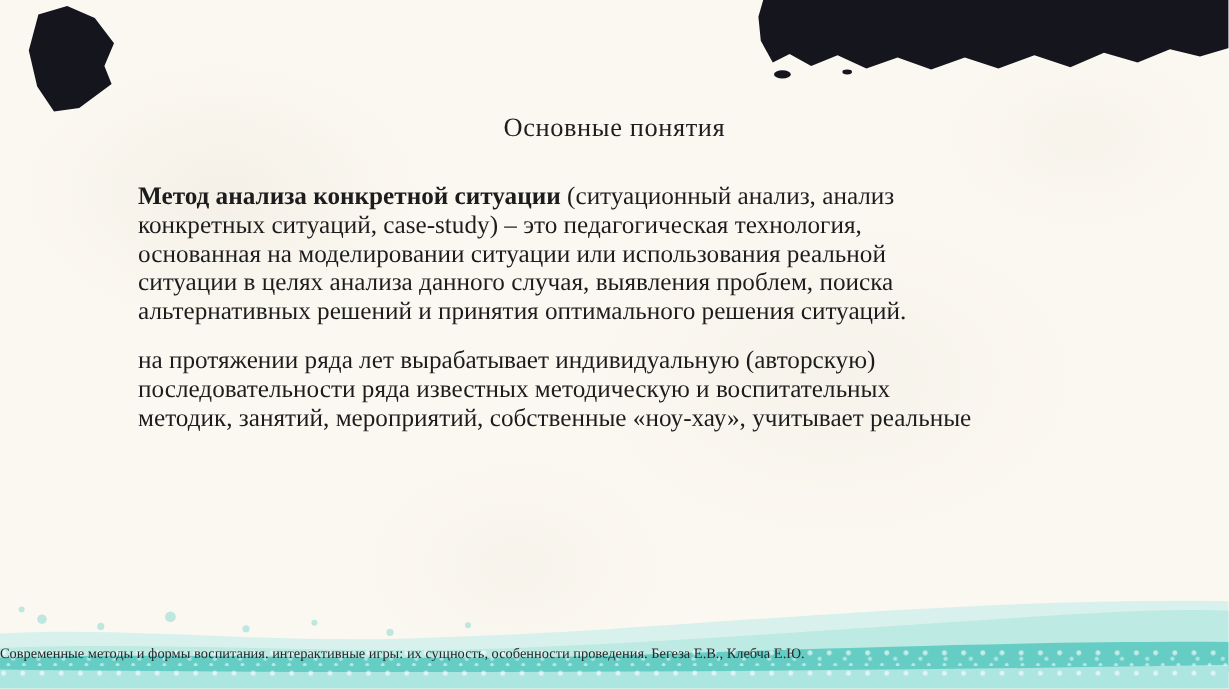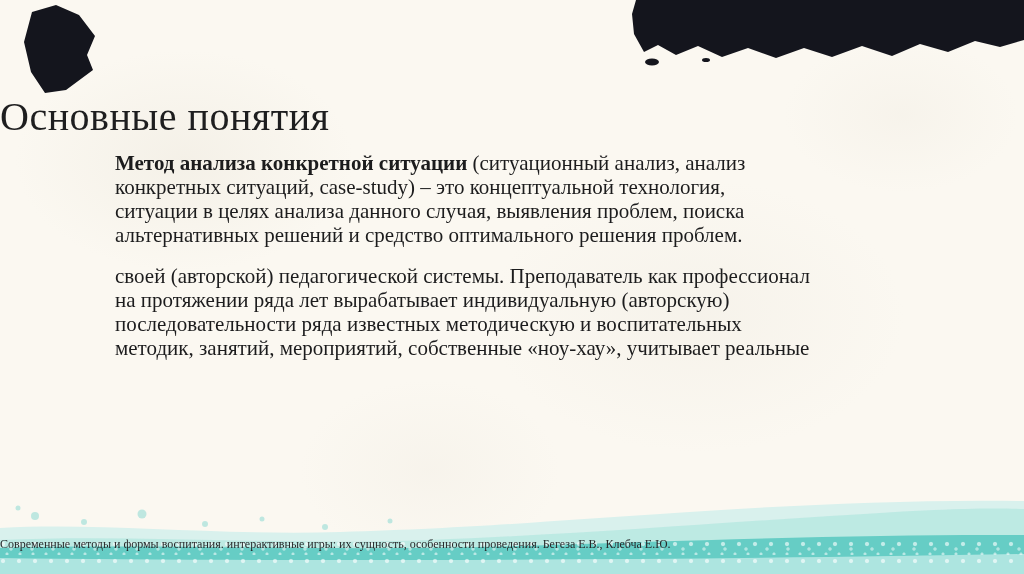--- a/index.html
+++ b/index.html
@@ -23,22 +23,22 @@
     position: absolute;
     top: 0; left: 0;
     z-index: 2;
   }
 
   .slide-title {
     position: absolute;
     top: 93px;
     left: 0;
     width: 100%;
-    text-align: left;
-    font-size: 40px;
+    text-align: center;
+    font-size: 22px;
     font-weight: 400;
     letter-spacing: .5px;
     color: #1e1e1f;
     z-index: 2;
   }
 
   .body-text {
     position: absolute;
     top: 151px;
     left: 115px;
@@ -93,26 +93,26 @@
     <polygon points="636,0 1024,0 1024,40 1000,47 975,41 948,52 920,44 892,56 862,46 832,57 804,48 776,58 748,48 722,57 698,46 676,55 658,45 644,52 634,34 632,14" fill="#14151d"></polygon>
     <ellipse cx="652" cy="62" rx="7" ry="3.5" fill="#14151d"></ellipse>
     <ellipse cx="706" cy="60" rx="4" ry="2" fill="#14151d"></ellipse>
   </svg>
 
   <div class="slide-title">Основные понятия</div>
 
   <div class="body-text">
     <div class="para-1">
       <div class="line"><span class="lead">Метод анализа конкретной ситуации</span><span> (ситуационный анализ, анализ</span></div>
-      <div class="line">конкретных ситуаций, case-study) – это концептуальной технология,</div>
+      <div class="line">конкретных ситуаций, case-study) – это педагогическая технология,</div>
+      <div class="line">основанная на моделировании ситуации или использования реальной</div>
       <div class="line">ситуации в целях анализа данного случая, выявления проблем, поиска</div>
-      <div class="line">альтернативных решений и средство оптимального решения проблем.</div>
+      <div class="line">альтернативных решений и принятия оптимального решения ситуаций.</div>
     </div>
     <div class="para-2">
-      <div class="line">своей (авторской) педагогической системы. Преподаватель как профессионал</div>
       <div class="line">на протяжении ряда лет вырабатывает индивидуальную (авторскую)</div>
       <div class="line">последовательности ряда известных методическую и воспитательных</div>
       <div class="line">методик, занятий, мероприятий, собственные «ноу-хау», учитывает реальные</div>
     </div>
   </div>
 
   <svg class="watercolor" width="1024" height="80" viewBox="0 0 1024 80" aria-hidden="true">
     <path d="M0,34 C100,28 220,42 340,38 C480,34 560,26 660,20 C760,13 900,5 1024,7 L1024,80 L0,80 Z" fill="#d9f1ed"></path>
     <path d="M0,46 C140,40 280,52 430,46 C580,40 700,30 830,22 C920,16 980,13 1024,15 L1024,80 L0,80 Z" fill="#bce9e3" opacity="0.95"></path>
     <path d="M0,54 C150,49 320,58 520,52 C700,46 880,40 1024,41 L1024,66 C820,70 500,73 240,71 C140,70 60,68 0,66 Z" fill="#66cdc5"></path>

